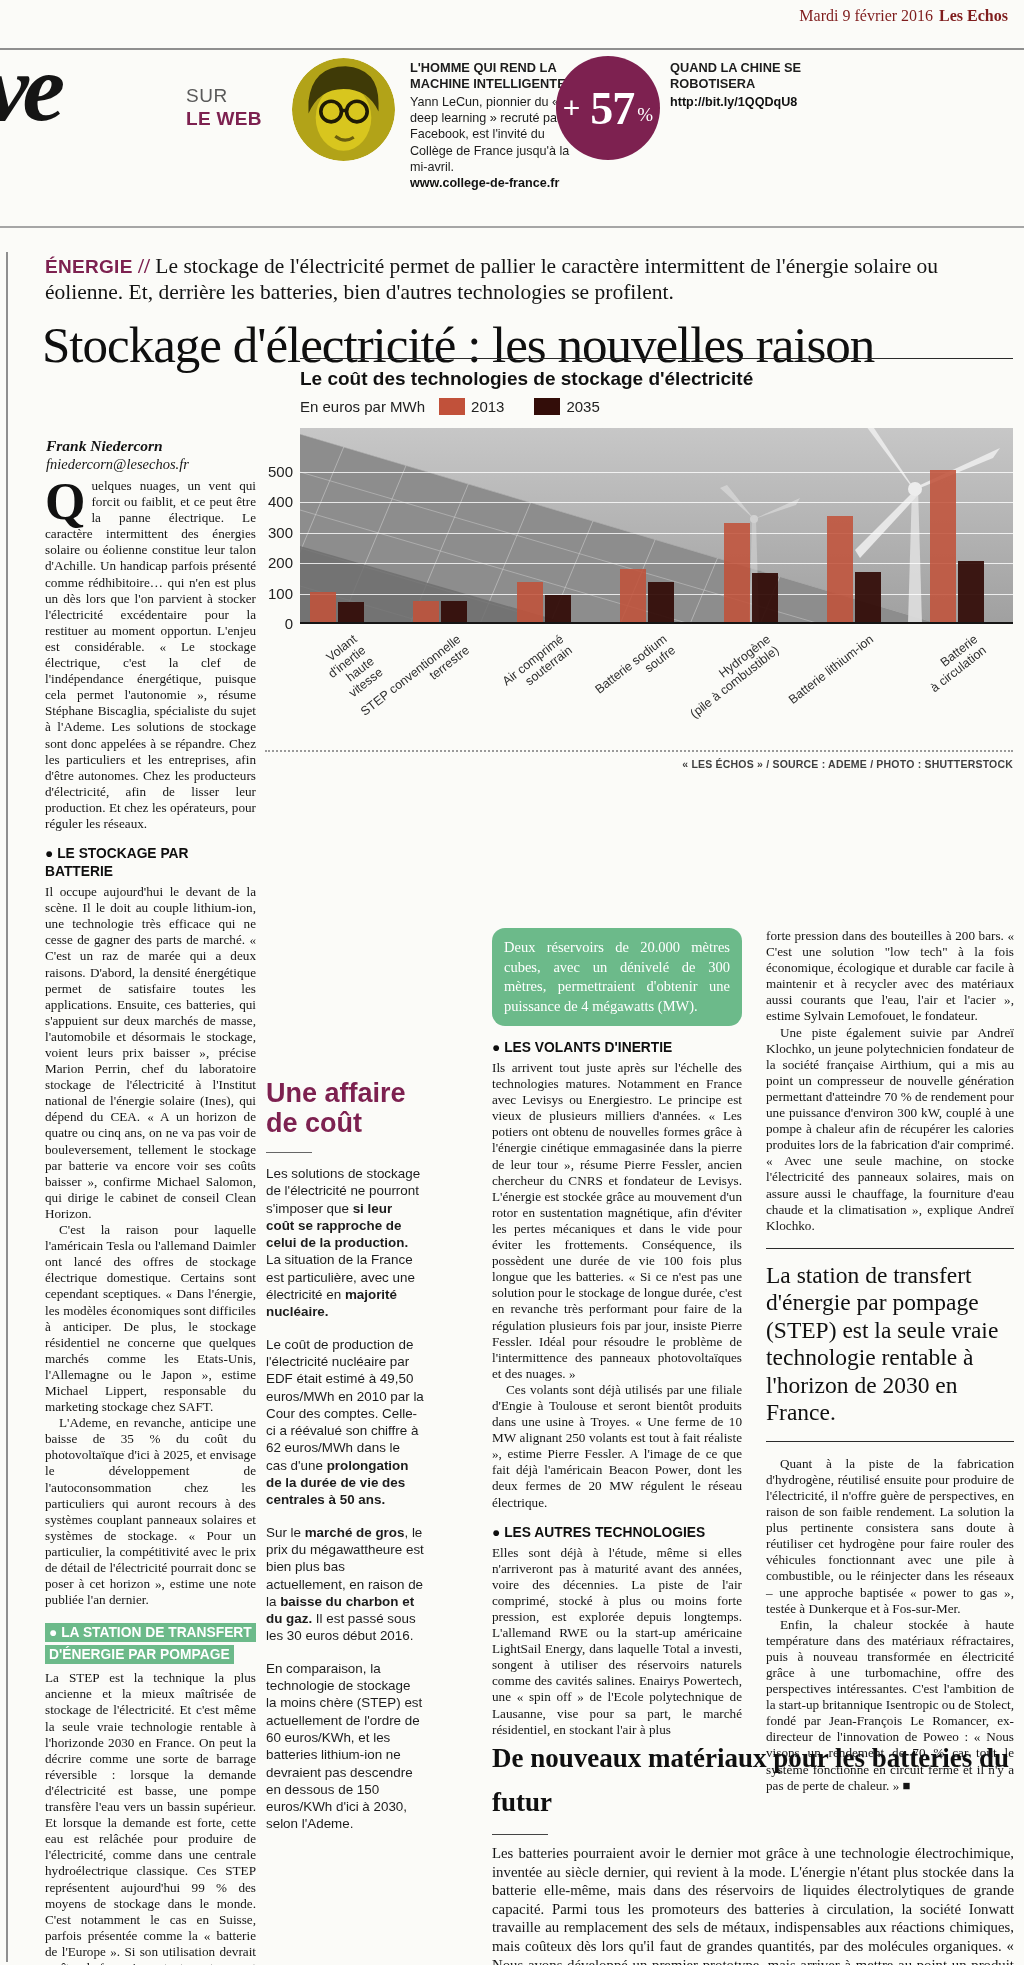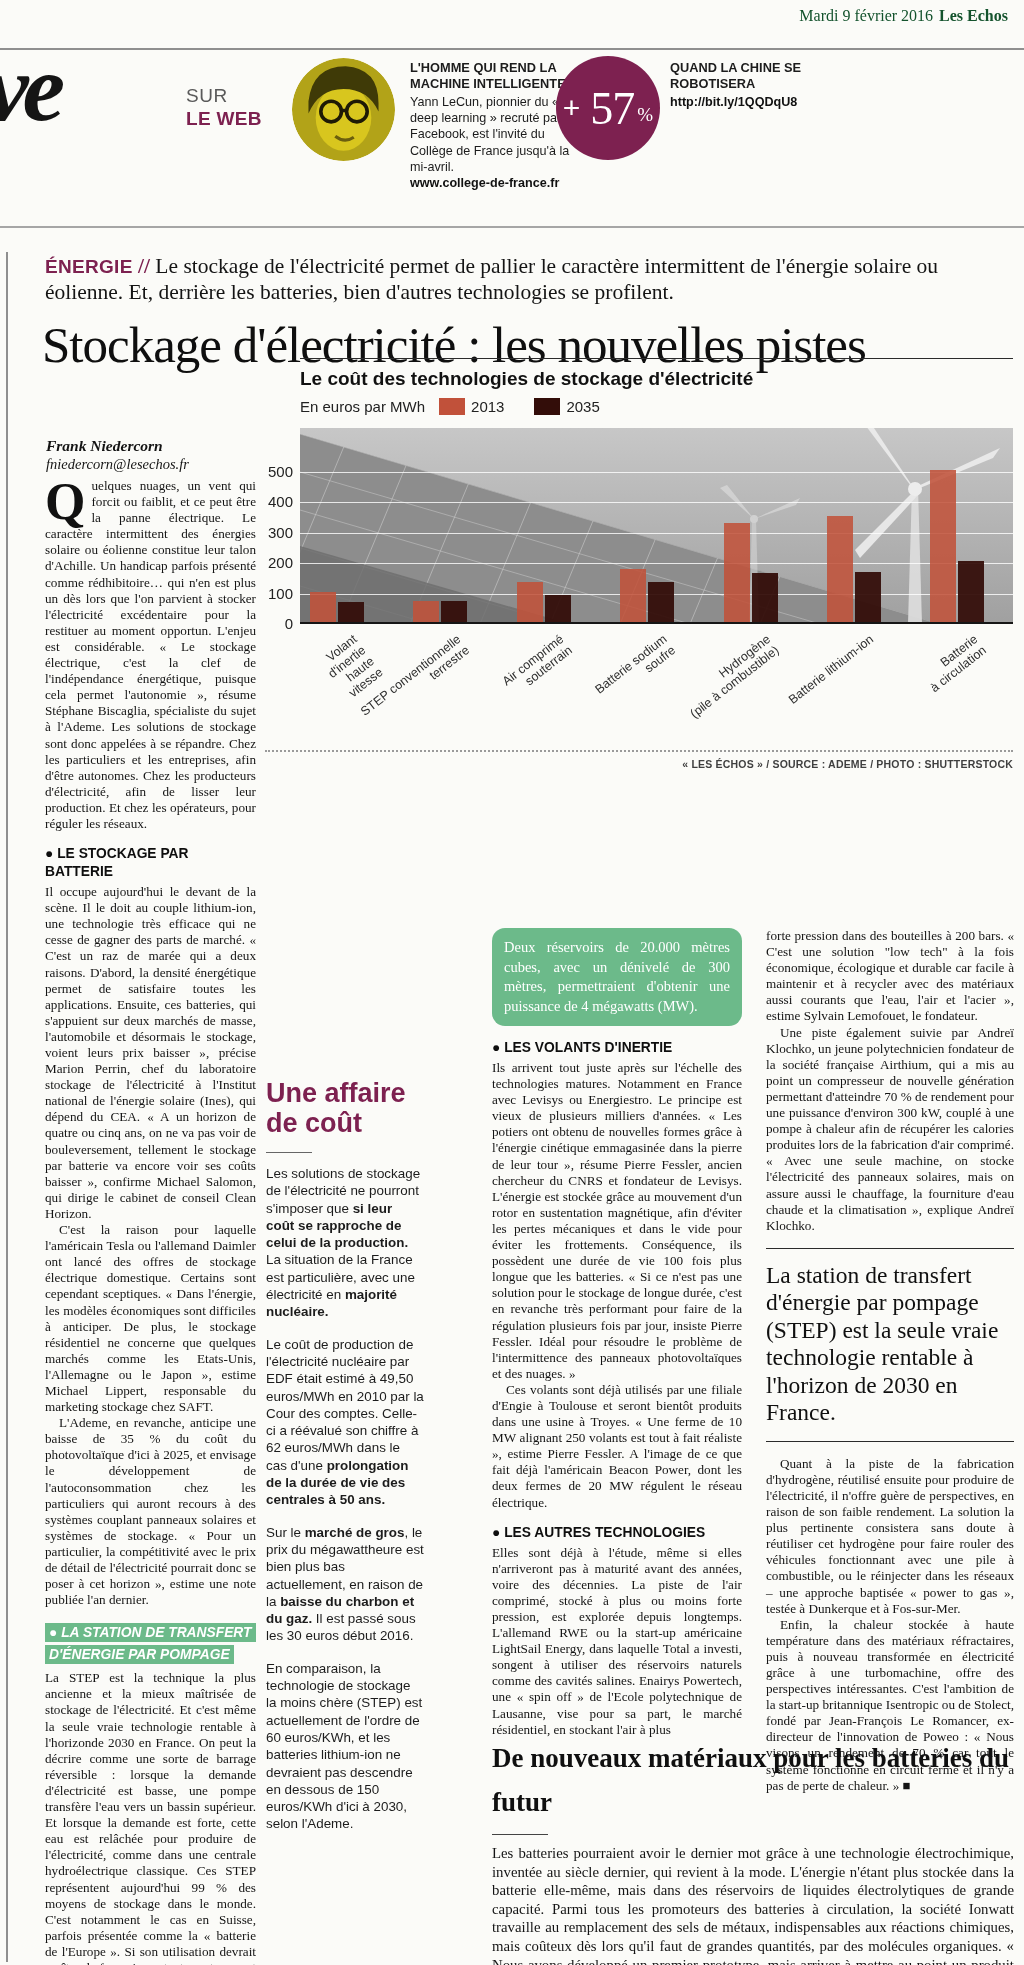--- a/index.html
+++ b/index.html
@@ -1,38 +1,38 @@
 <!DOCTYPE html>
 <html lang="fr"><head>
 <meta charset="utf-8">
 <style>
   html,body{margin:0;padding:0;background:#e9e9e6;}
   .page{position:relative;width:1024px;height:1965px;overflow:hidden;background:#fbfbf8;
         font-family:"Liberation Serif",serif;color:#141414;margin:0 auto;}
   
-  .dateline{position:absolute;top:7px;right:16px;font-size:16px;color:#14532d;}
+  .dateline{position:absolute;top:7px;right:16px;font-size:16px;color:#7f1d1d;}
   .dateline .brand{font-weight:bold;margin-left:6px;}
   .toprule{position:absolute;top:48px;left:0;right:0;height:2px;background:#8f8f8f;}
   .rule2{position:absolute;top:226px;left:0;right:0;height:2px;background:#a6a6a6;}
   .edgeline{position:absolute;left:6px;top:252px;width:2px;height:1710px;background:#8f8f8f;}
   .logo{position:absolute;left:-14px;top:40px;font-size:96px;font-style:italic;font-weight:bold;
         letter-spacing:-6px;color:#151515;line-height:1;}
   .surleweb{position:absolute;left:186px;top:84px;font-family:"Liberation Sans",sans-serif;font-size:19px;line-height:23px;}
   .surleweb .sur{color:#5a5a5a;letter-spacing:.5px;}
   .surleweb .leweb{color:#7d2150;font-weight:bold;letter-spacing:.3px;}
   .avatar{position:absolute;left:292px;top:58px;width:103px;height:103px;border-radius:50%;overflow:hidden;}
   .webitem{position:absolute;font-family:"Liberation Sans",sans-serif;font-size:12.6px;line-height:16.2px;color:#1c1c1c;}
   .webitem .wtitle{font-weight:bold;font-size:12.8px;line-height:15.5px;margin-bottom:3px;}
   .webitem .wlink{font-weight:bold;color:#111;text-decoration:none;display:inline-block;}
   .item1{left:410px;top:60px;width:172px;}
   .item2{left:670px;top:60px;width:152px;}
   .statcircle{position:absolute;left:556px;top:56px;width:104px;height:104px;border-radius:50%;
         background:#7d2150;color:#fff;display:flex;align-items:center;justify-content:center;}
   .statcircle .plus{font-size:30px;font-weight:300;margin-right:3px;font-family:"Liberation Sans",sans-serif;}
-  .statcircle .val{font-size:46px;font-weight:normal;letter-spacing:-1px;margin-left:7px;}
+  .statcircle .val{font-size:46px;font-weight:bold;letter-spacing:-1px;margin-left:7px;}
   .statcircle .pct{font-size:19px;margin-left:3px;align-self:center;margin-top:14px;}
   
   .kicker{position:absolute;left:45px;top:254px;width:945px;font-size:21.5px;line-height:25.5px;color:#141414;}
   .kicker .klabel{font-family:"Liberation Sans",sans-serif;font-weight:bold;color:#7d2150;font-size:19px;letter-spacing:.3px;}
   .kicker .ksep{color:#7d2150;font-weight:bold;}
   .headline{position:absolute;left:42px;top:318px;width:965px;margin:0;font-weight:normal;
         font-size:51px;line-height:54px;letter-spacing:-1px;color:#0f0f0f;}
   .byline{position:absolute;left:46px;top:437px;width:210px;}
   .byline .author{font-weight:bold;font-style:italic;font-size:15.5px;}
   .byline .email{font-style:italic;font-size:14.5px;margin-top:1px;}
@@ -65,21 +65,21 @@
   .col1{left:45px;top:478px;width:211px;}
   .col3{left:492px;top:928px;width:250px;}
   .col4{left:766px;top:928px;width:248px;}
   .p{margin:0;font-size:13.2px;line-height:16.1px;text-align:justify;color:#141414;}
   .ind{text-indent:14px;}
   .sech{margin:13px 0 3px 0;font-family:"Liberation Sans",sans-serif;font-size:13.8px;
         line-height:18px;color:#0e0e0e;}
   .dropcap{float:left;font-size:52px;line-height:40px;font-weight:bold;padding:4px 6px 0 0;color:#111;}
   .greenh{margin:14px 0 4px 0;}
   .greenh span{background:#6cba8a;color:#fff;padding:2px 4px;box-decoration-break:clone;
-        -webkit-box-decoration-break:clone;line-height:22px;font-style:italic;}
+        -webkit-box-decoration-break:clone;line-height:22px;}
   .greenbox{background:#6cba8a;color:#fff;padding:10px 12px;font-size:14.5px;line-height:19.5px;
         text-align:justify;margin-bottom:8px;border-radius:13px;}
   .col2{position:absolute;left:266px;top:1078px;width:158px;font-family:"Liberation Sans",sans-serif;}
   .sbtitle{margin:0;font-size:27px;line-height:30px;font-weight:bold;color:#7d2150;}
   .sbrule{width:46px;height:1px;background:#666;margin:14px 0 12px 0;}
   .sbbody p{margin:0 0 15px 0;font-size:13.4px;line-height:17.3px;color:#1c1c1c;}
   .sbbody .b{font-weight:bold;}
   .pullquote{margin:14px 0;padding:13px 0 14px 0;border-top:1px solid #2b2b2b;border-bottom:1px solid #2b2b2b;
         font-size:23.5px;line-height:27.5px;color:#101010;}
   
@@ -141,21 +141,21 @@
   </div>
 
   <div class="rule2"></div>
   <div class="edgeline"></div>
 
   <div class="kicker">
     <span class="klabel">ÉNERGIE</span>
     <span class="ksep">//</span>
     <span class="ktext">Le stockage de l'électricité permet de pallier le caractère intermittent de l'énergie solaire ou éolienne. Et, derrière les batteries, bien d'autres technologies se profilent.</span>
   </div>
-  <h1 class="headline">Stockage d'électricité : les nouvelles pistes</h1>
+  <h1 class="headline">Stockage d'électricité : les nouvelles raison</h1>
   <div class="byline">
     <div class="author">Frank Niedercorn</div>
     <div class="email">fniedercorn@lesechos.fr</div>
   </div>
 
   <section class="chart">
     <div class="chart-inner">
       <div class="chart-rule"></div>
       <h3 class="chart-title">Le coût des technologies de stockage d'électricité</h3>
       <div class="legend">

